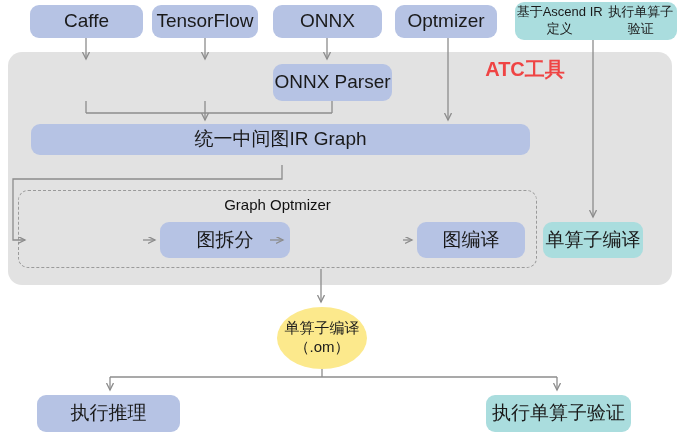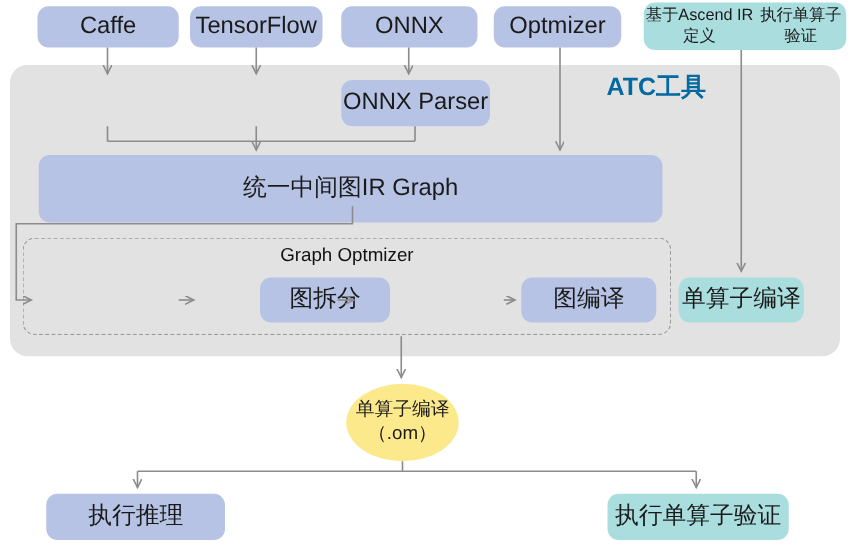--- a/index.html
+++ b/index.html
@@ -37,21 +37,21 @@
     position: absolute;
     left: 8px; top: 52px; width: 664px; height: 233px;
     background: var(--container-gray);
     border-radius: 14px;
   }
   .atc-title {
     position: absolute;
     left: 440px; top: 56px; width: 170px;
     text-align: center;
     font-size: 20px; font-weight: bold;
-    color: #0369a1;
+    color: #ef4444;
   }
   .dashed-container {
     position: absolute;
     left: 18px; top: 190px; width: 519px; height: 78px;
     border: 1.5px dashed var(--dash-gray);
     border-radius: 10px;
     box-sizing: border-box;
   }
   .go-title {
     position: absolute;
@@ -95,23 +95,23 @@
   <div class="box blue" style="left:152px; top:5px; width:106px; height:33px;">TensorFlow</div>
   <div class="box blue" style="left:273px; top:5px; width:109px; height:33px;">ONNX</div>
   <div class="box blue" style="left:395px; top:5px; width:102px; height:33px;">Optmizer</div>
   <div class="box teal multiline small-text" style="left:515px; top:2px; width:162px; height:38px;">
     <span>基于Ascend IR定义</span>
     <span>执行单算子验证</span>
   </div>
 
   <div class="box blue" style="left:273px; top:64px; width:119px; height:37px;">ONNX Parser</div>
 
-  <div class="box blue" style="left:31px; top:124px; width:499px; height:54px;">统一中间图IR Graph</div>
+  <div class="box blue" style="left:31px; top:124px; width:499px; height:31px;">统一中间图IR Graph</div>
 
-  <div class="box blue" style="left:160px; top:222px; width:104px; height:36px;margin-left:48px;">图拆分</div>
+  <div class="box blue" style="left:160px; top:222px; width:130px; height:36px;">图拆分</div>
   <div class="box blue" style="left:417px; top:222px; width:108px; height:36px;">图编译</div>
 
   <div class="box teal" style="left:543px; top:222px; width:100px; height:36px;">单算子编译</div>
 
   <div class="ellipse">
     <span>单算子编译</span>
     <span>（.om）</span>
   </div>
 
   <div class="box blue" style="left:37px; top:395px; width:143px; height:37px;">执行推理</div>

